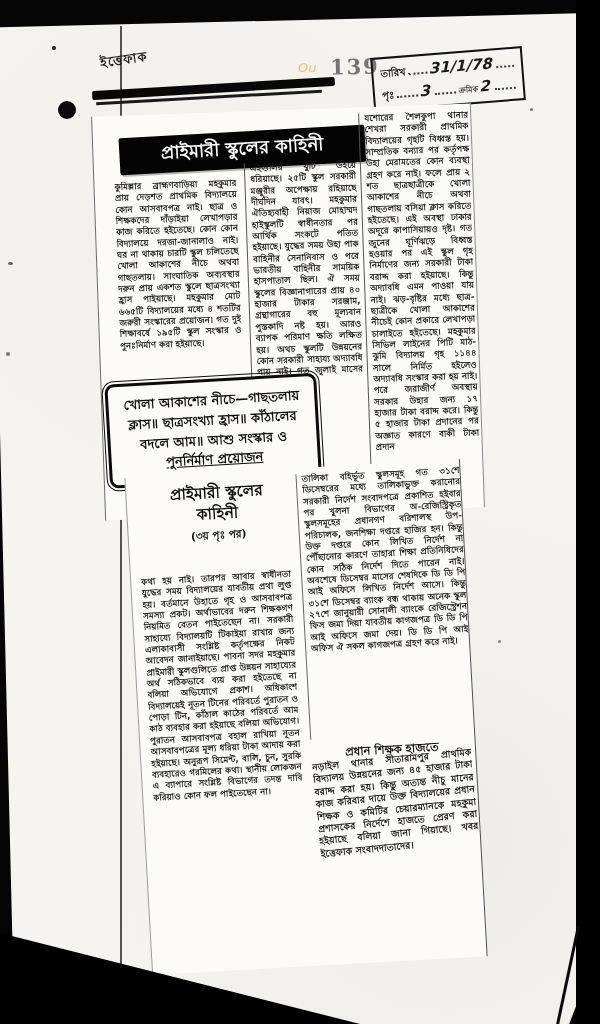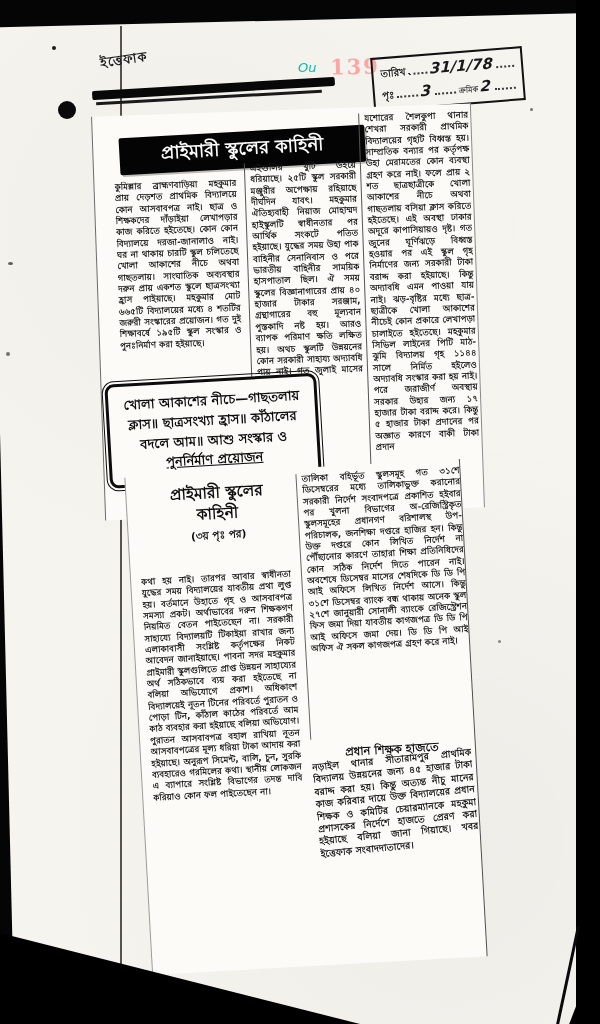--- a/index.html
+++ b/index.html
@@ -12,23 +12,23 @@
   #paper:after{content:"";position:absolute;inset:0;
     background:radial-gradient(circle at 30% 20%, rgba(0,0,0,.02), transparent 40%),
                radial-gradient(circle at 70% 80%, rgba(0,0,0,.03), transparent 45%);}
   #margin-line{left:120px;top:26px;width:2px;height:952px;background:#2e2b28;opacity:.8;}
   .speck{background:#1d1d1d;border-radius:50%;}
   
   #masthead-stamp{left:100px;top:50px;font-size:13px;font-weight:bold;color:#1c1c1c;
     transform:rotate(-8deg);letter-spacing:1px;}
   #ink-stroke{left:92px;top:84px;width:243px;height:9px;background:#080808;transform:rotate(-3.4deg);border-radius:2px;}
   #ink-stroke2{left:96px;top:96px;width:226px;height:3px;background:#1a1a1a;transform:rotate(-3.2deg);}
-  #faint-mark{left:298px;top:60px;font-size:13px;color:#14b8a6;font-style:italic;}
+  #faint-mark{left:298px;top:60px;font-size:13px;color:#fdba74;font-style:italic;}
   #page-stamp{left:330px;top:54px;font-family:"DejaVu Serif",serif;font-size:21px;font-weight:bold;
-    color:#fca5a5;letter-spacing:2px;transform:rotate(-1deg);}
+    color:#737373;letter-spacing:2px;transform:rotate(-1deg);}
   
   #ref-box{left:372px;top:52px;width:152px;height:54px;border:2px solid #111;transform:rotate(-4.5deg);
     padding:4px 7px;box-sizing:border-box;display:flex;flex-direction:column;justify-content:space-between;}
   .ref-row{display:flex;align-items:baseline;gap:3px;font-weight:bold;color:#181818;}
   .ref-label{font-size:10px;}
   .ref-label.small{font-size:8px;color:#444;}
   .ref-value{font-size:15px;font-style:italic;transform:skewX(-6deg);}
   .leader{flex:1;border-bottom:2px dotted #3a3a3a;min-width:8px;height:8px;}
   
   .clipping{background:#fcfbf7;}

